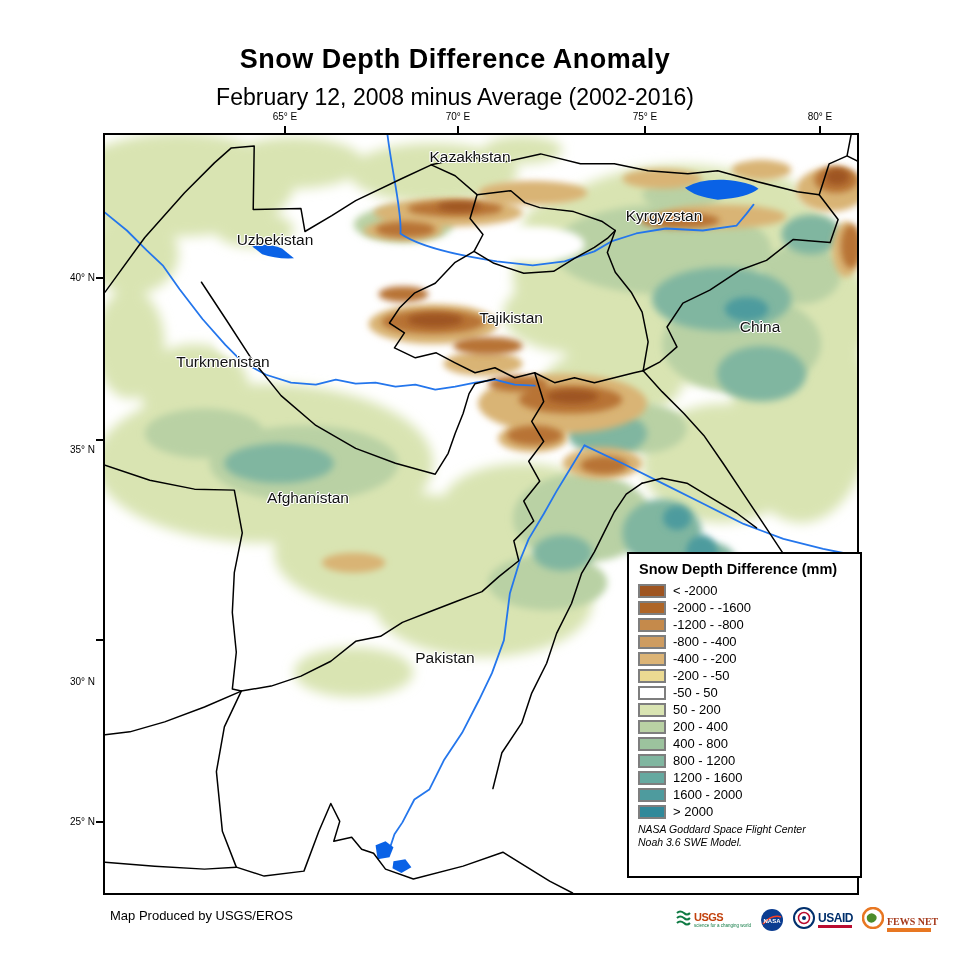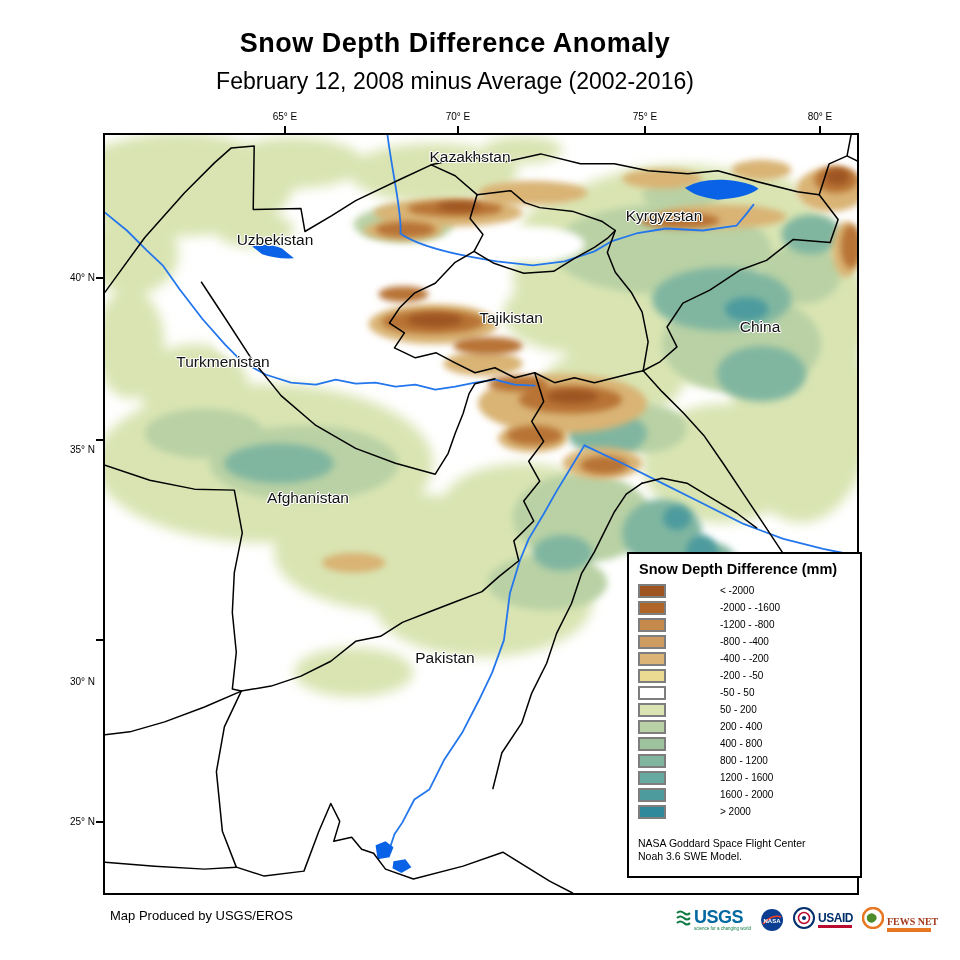--- a/index.html
+++ b/index.html
@@ -2,21 +2,21 @@
 <html><head>
 <meta charset="utf-8">
 <style>
   html,body{margin:0;padding:0;}
   body{
     width:960px;height:960px;position:relative;background:#fff;
     font-family:"Liberation Sans",sans-serif;color:#000;overflow:hidden;
   }
 
   
-  .title-block{position:absolute;top:28px;left:0;width:910px;text-align:center;}
+  .title-block{position:absolute;top:44px;left:0;width:910px;text-align:center;}
   .main-title{font-size:27px;font-weight:bold;letter-spacing:.5px;}
   .sub-title{font-size:23px;margin-top:9px;}
 
   
   #map-area{position:absolute;left:0;top:0;width:960px;height:960px;}
   .map-frame{
     position:absolute;left:103px;top:133px;width:752px;height:758px;
     border:2px solid #000;background:#fff;overflow:hidden;
   }
   .map-frame svg{display:block;width:752px;height:758px;}
@@ -35,29 +35,29 @@
   }
 
   
   .legend-box{
     position:absolute;left:627px;top:552px;width:222px;height:316px;
     background:#fff;border:2px solid #000;padding:6px 0 0 9px;box-sizing:content-box;
   }
   .legend-title{font-size:14.5px;font-weight:bold;margin:1px 0 5px 1px;}
   .legend-row{display:flex;align-items:center;height:17px;}
   .legend-swatch{width:24px;height:10px;border:2px solid #7e7e7e;margin-right:7px;flex:0 0 auto;}
-  .legend-label{font-size:10px;white-space:nowrap;margin-left:47px;}
-  .legend-note{font-size:10.5px;line-height:13px;margin-top:17px;}
+  .legend-label{font-size:13px;white-space:nowrap;}
+  .legend-note{font-size:10.5px;line-height:13px;margin-top:3px;font-style:italic;}
 
   
   .credit{position:absolute;left:110px;top:908px;font-size:13px;}
   .logo-strip{position:absolute;left:676px;top:904px;height:32px;display:flex;align-items:center;gap:9px;}
   .logo{display:flex;align-items:center;gap:3px;}
   .usgs-col{display:flex;flex-direction:column;line-height:1;}
-  .usgs-text{font-size:18px;font-weight:bold;color:#0369a1;letter-spacing:-.5px;}
+  .usgs-text{font-size:11px;font-weight:bold;color:#c2410c;letter-spacing:-.5px;}
   .usgs-tag{font-size:4.5px;color:#0e7a43;margin-top:1px;white-space:nowrap;}
   .usaid-col{display:flex;flex-direction:column;line-height:1;}
   .usaid-text{font-size:12px;font-weight:bold;color:#002f6c;letter-spacing:-.5px;}
   .usaid-bar{width:34px;height:3px;background:#ba0c2f;margin-top:1px;}
   .fews-col{display:flex;flex-direction:column;line-height:1;}
   .fews-text{font-family:"Liberation Serif",serif;font-size:10px;font-weight:bold;color:#a63a1c;white-space:nowrap;margin-top:8px;}
   .fews-bar{width:44px;height:4px;background:#e87722;margin-top:1px;}
 </style>
 </head>
 <body>

